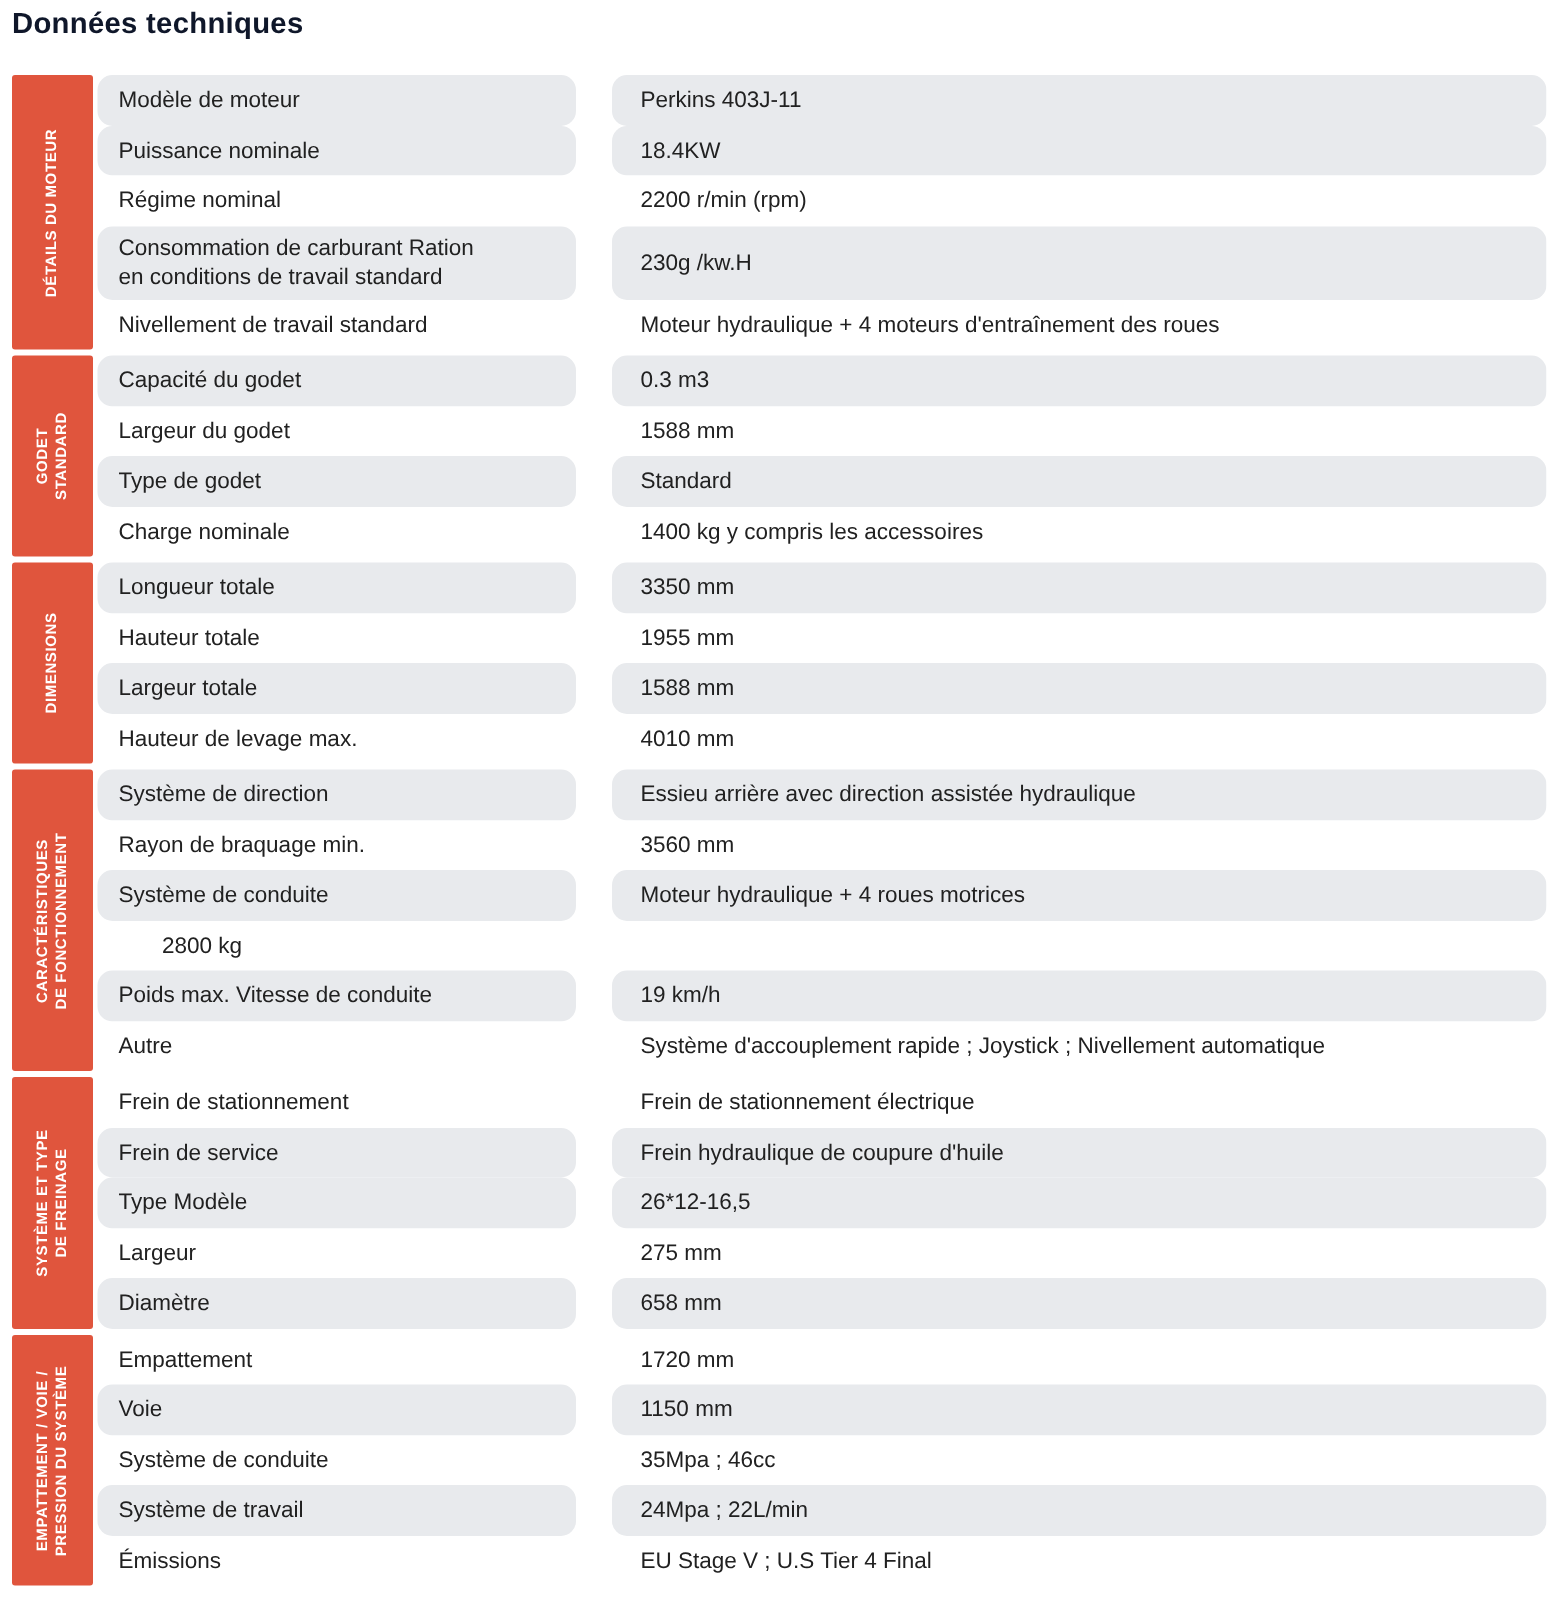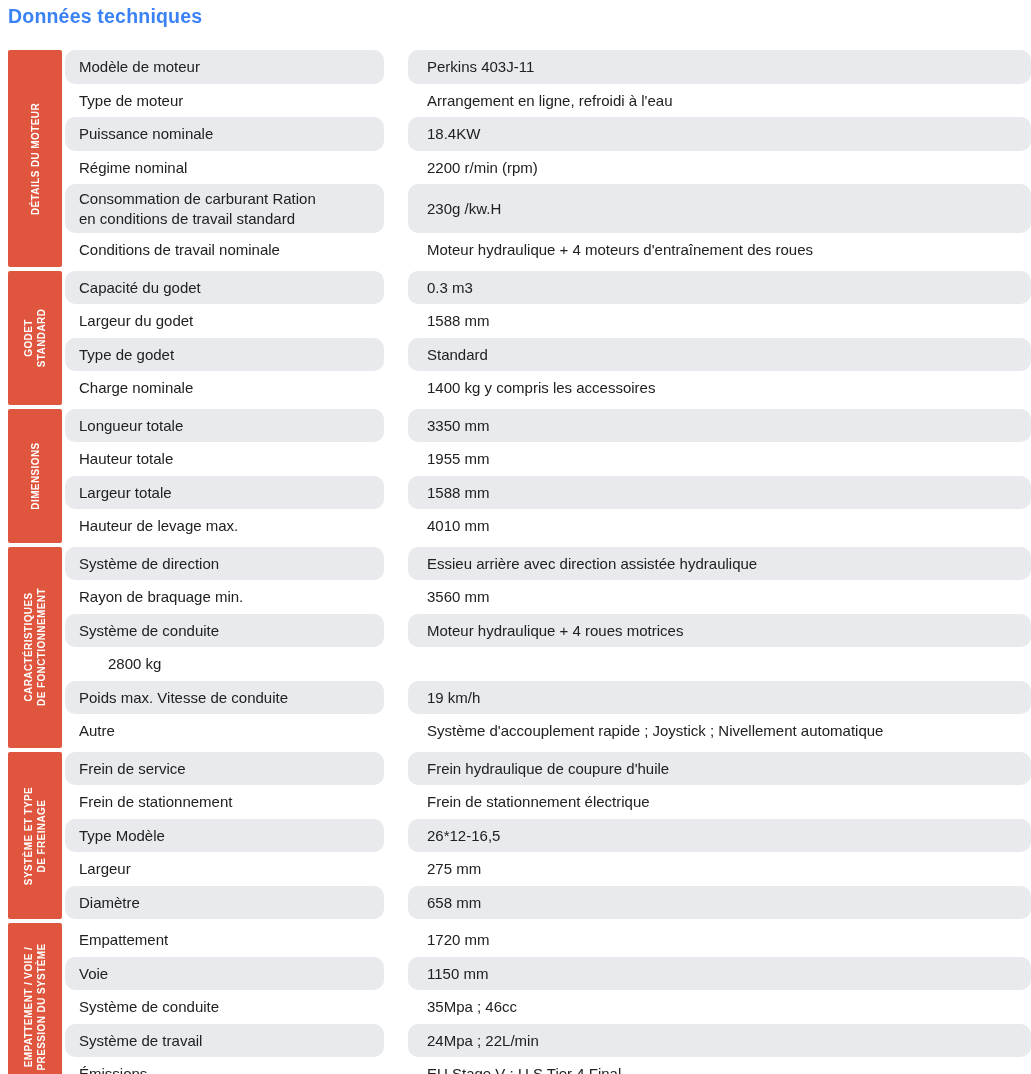--- a/index.html
+++ b/index.html
@@ -1,21 +1,21 @@
 <!DOCTYPE html>
 <html lang="fr"><head>
 <meta charset="utf-8">
 <style>
   * { margin:0; padding:0; box-sizing:border-box; }
   html,body { width:1031px; height:1074px; overflow:hidden; background:#ffffff;
     font-family:"Liberation Sans", sans-serif; color:#212121; }
   .page { width:1031px; height:1074px; position:relative; padding-top:4px; }
   h1.page-title {
     margin:0 0 21px 8px;
-    font-size:19.5px; line-height:1.3; font-weight:bold; color:#3b82f6;
+    font-size:19.5px; line-height:1.3; font-weight:bold; color:#0f172a;
     letter-spacing:0.2px;
   }
   .spec-table { display:flex; flex-direction:column; }
   .section { display:flex; margin-left:8px; margin-bottom:4px; }
   .side {
     width:54px; flex:0 0 54px; background:#e0553d; border-radius:2px;
     position:relative; margin-right:3px;
   }
   .side-label {
     position:absolute; top:50%; left:50%;
@@ -46,43 +46,38 @@
       <section class="section">
         <div class="side">
           <div class="side-label">DÉTAILS DU MOTEUR</div>
         </div>
         <div class="rows">
           <div class="row shaded">
             <div class="cell label-cell">Modèle de moteur</div>
             <div class="gutter"></div>
             <div class="cell value-cell">Perkins 403J-11</div>
           </div>
-          <div class="row plain">
-            <div class="cell label-cell">Type de moteur</div>
-            <div class="gutter"></div>
-            <div class="cell value-cell">Arrangement en ligne, refroidi à l'eau</div>
-          </div>
           <div class="row shaded">
             <div class="cell label-cell">Puissance nominale</div>
             <div class="gutter"></div>
             <div class="cell value-cell">18.4KW</div>
           </div>
           <div class="row plain">
             <div class="cell label-cell">Régime nominal</div>
             <div class="gutter"></div>
             <div class="cell value-cell">2200 r/min (rpm)</div>
           </div>
           <div class="row shaded">
             <div class="cell label-cell">Consommation de carburant Ration
 en conditions de travail standard</div>
             <div class="gutter"></div>
             <div class="cell value-cell">230g /kw.H</div>
           </div>
           <div class="row plain">
-            <div class="cell label-cell">Conditions de travail nominale</div>
+            <div class="cell label-cell">Nivellement de travail standard</div>
             <div class="gutter"></div>
             <div class="cell value-cell">Moteur hydraulique + 4 moteurs d'entraînement des roues</div>
           </div>
         </div>
       </section>
       <section class="section">
         <div class="side">
           <div class="side-label">GODET
 STANDARD</div>
         </div>
@@ -172,29 +167,29 @@
             <div class="cell value-cell">Système d'accouplement rapide ; Joystick ; Nivellement automatique</div>
           </div>
         </div>
       </section>
       <section class="section">
         <div class="side">
           <div class="side-label">SYSTÈME ET TYPE
 DE FREINAGE</div>
         </div>
         <div class="rows">
+          <div class="row plain">
+            <div class="cell label-cell">Frein de stationnement</div>
+            <div class="gutter"></div>
+            <div class="cell value-cell">Frein de stationnement électrique</div>
+          </div>
           <div class="row shaded">
             <div class="cell label-cell">Frein de service</div>
             <div class="gutter"></div>
             <div class="cell value-cell">Frein hydraulique de coupure d'huile</div>
-          </div>
-          <div class="row plain">
-            <div class="cell label-cell">Frein de stationnement</div>
-            <div class="gutter"></div>
-            <div class="cell value-cell">Frein de stationnement électrique</div>
           </div>
           <div class="row shaded">
             <div class="cell label-cell">Type Modèle</div>
             <div class="gutter"></div>
             <div class="cell value-cell">26*12-16,5</div>
           </div>
           <div class="row plain">
             <div class="cell label-cell">Largeur</div>
             <div class="gutter"></div>
             <div class="cell value-cell">275 mm</div>

